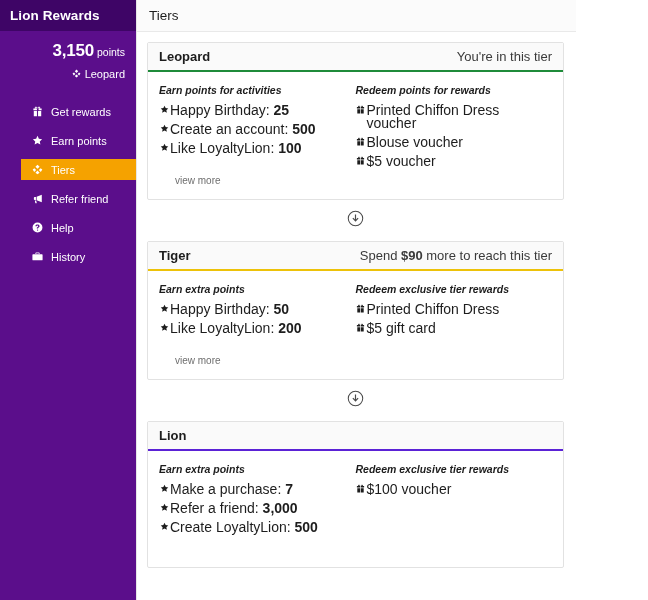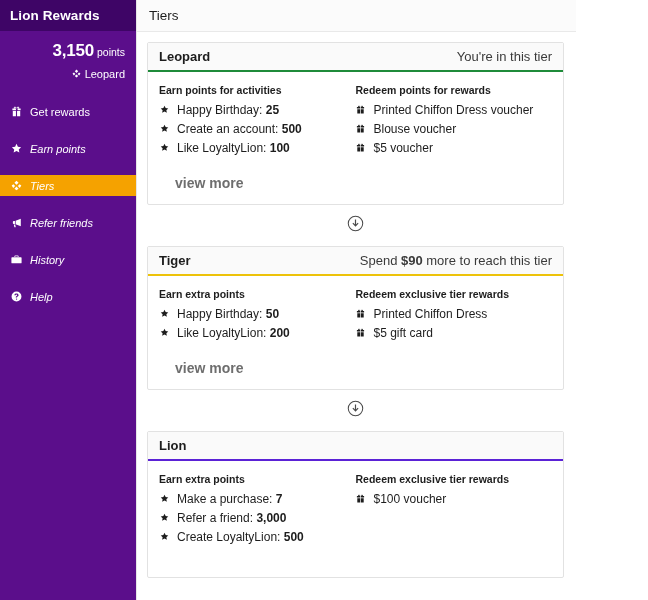--- a/index.html
+++ b/index.html
@@ -27,30 +27,30 @@
 
   .points-block { padding: 10px 11px 0 10px; text-align: right; margin-left: 20px; }
   .points-line { white-space: nowrap; }
   .points-value { font-size: 17px; font-weight: bold; letter-spacing: -.2px; }
   .points-label { font-size: 10.5px; font-weight: normal; margin-left: 3px; }
   .tier-line {
     margin-top: 7px; font-size: 11px;
     display: flex; align-items: center; justify-content: flex-end; gap: 4px;
   }
 
-  .nav { margin-top: 21px; }
+  .nav { margin-top: 21px; padding-left: 21px; }
   .nav-item {
     height: 21px;
     display: flex; align-items: center; gap: 7px;
     padding: 0 10px;
     font-size: 11px; color: #ffffff;
     cursor: pointer;
     margin-bottom: 0;
   }
-  .nav-item + .nav-item { margin-top: 16px; font-style: italic; }
+  .nav-item + .nav-item { margin-top: 8px; }
   .nav-item.active { background: #f5a200; color: #ffffff; }
   .nav-ico { width: 13px; display: flex; align-items: center; justify-content: center; flex: 0 0 13px; }
   .nav-ico svg { display: block; }
 
   
   .main {
     flex: 1 1 auto; height: 600px;
     background: #ffffff;
     display: flex; flex-direction: column;
     border-left: 1px solid #e6e6e6;
@@ -84,33 +84,33 @@
   .card-status { font-size: 13px; color: #3a3a3a; }
   .card-status b { font-weight: bold; }
   .card-body {
     display: flex;
     padding: 12px 11px 13px 11px;
   }
   .col { flex: 1 1 50%; }
   .col-heading {
     font-size: 10.5px; font-weight: bold; color: #1d1d1d;
     margin-bottom: 8px;
+    font-style: italic;
   }
   .row {
-    display: flex; align-items: flex-start; gap: 8px;
-    font-size: 12px; color: #1d1d1d;
+    display: flex; align-items: flex-start; gap: 1px;
+    font-size: 14px; color: #1d1d1d;
     margin-bottom: 6px; line-height: 13px;
   }
   .row .bullet { flex: 0 0 10px; display: flex; justify-content: center; padding-top: 1px; }
   .row b { font-weight: bold; }
   .viewmore {
-    font-size: 14px; color: #6e6e6e;
+    font-size: 10px; color: #6e6e6e;
     margin-left: 16px; margin-top: 20px;
     cursor: pointer;
-    font-weight: bold;
   }
 
   .connector {
     display: flex; align-items: center; justify-content: center;
     padding: 10px 0;
   }
   .connector .arrow-btn { cursor: pointer; display: block; }
 </style>
 </head>
 <body>
@@ -164,39 +164,39 @@
         </span>
         <span>Tiers</span>
       </div>
 
       <div class="nav-item">
         <span class="nav-ico">
           <svg width="12" height="11" viewBox="0 0 16 16" fill="#ffffff">
               <path d="M13.5 2.5v11L6 10.4V5.6l7.5-3.1zM5 5.8v4.4H3.2c-.7 0-1.2-.5-1.2-1.2V7c0-.7.5-1.2 1.2-1.2H5zm-1.3 5.1h1.6l.8 3.3c.1.4-.2.8-.6.8h-.7c-.3 0-.6-.2-.7-.5l-.7-3.1c0-.3.1-.5.3-.5z"></path>
             </svg>
         </span>
-        <span>Refer friends</span>
+        <span>Refer friend</span>
+      </div>
+
+      <div class="nav-item">
+        <span class="nav-ico">
+          <svg width="11" height="11" viewBox="0 0 16 16" fill="#ffffff">
+              <path d="M8 .8A7.2 7.2 0 1 0 8 15.2 7.2 7.2 0 0 0 8 .8zm.1 11.9a.95.95 0 1 1 0-1.9.95.95 0 0 1 0 1.9zm1.5-4.6c-.6.4-.8.7-.8 1.2v.3H6.9v-.4c0-1 .4-1.6 1.2-2.1.6-.4.8-.6.8-1.1 0-.5-.4-.8-1-.8s-1.1.4-1.1 1H4.9C4.9 4.8 6.1 3.8 8 3.8c1.8 0 3 .9 3 2.3 0 .9-.4 1.5-1.4 2z"></path>
+            </svg>
+        </span>
+        <span>Help</span>
       </div>
 
       <div class="nav-item">
         <span class="nav-ico">
           <svg width="11" height="11" viewBox="0 0 16 16" fill="#ffffff">
               <path d="M6 2h4c.6 0 1 .4 1 1v1.2H9.8V3.2H6.2v1H5V3c0-.6.4-1 1-1zM1.6 4.6h12.8c.6 0 1 .5 1 1v7c0 .6-.4 1-1 1H1.6c-.6 0-1-.4-1-1v-7c0-.5.4-1 1-1z"></path>
             </svg>
         </span>
         <span>History</span>
-      </div>
-
-      <div class="nav-item">
-        <span class="nav-ico">
-          <svg width="11" height="11" viewBox="0 0 16 16" fill="#ffffff">
-              <path d="M8 .8A7.2 7.2 0 1 0 8 15.2 7.2 7.2 0 0 0 8 .8zm.1 11.9a.95.95 0 1 1 0-1.9.95.95 0 0 1 0 1.9zm1.5-4.6c-.6.4-.8.7-.8 1.2v.3H6.9v-.4c0-1 .4-1.6 1.2-2.1.6-.4.8-.6.8-1.1 0-.5-.4-.8-1-.8s-1.1.4-1.1 1H4.9C4.9 4.8 6.1 3.8 8 3.8c1.8 0 3 .9 3 2.3 0 .9-.4 1.5-1.4 2z"></path>
-            </svg>
-        </span>
-        <span>Help</span>
       </div>
 
     </nav>
   </aside>
 
   <main class="main">
     <div class="topbar">
       <h1>Tiers</h1>
     </div>
 

